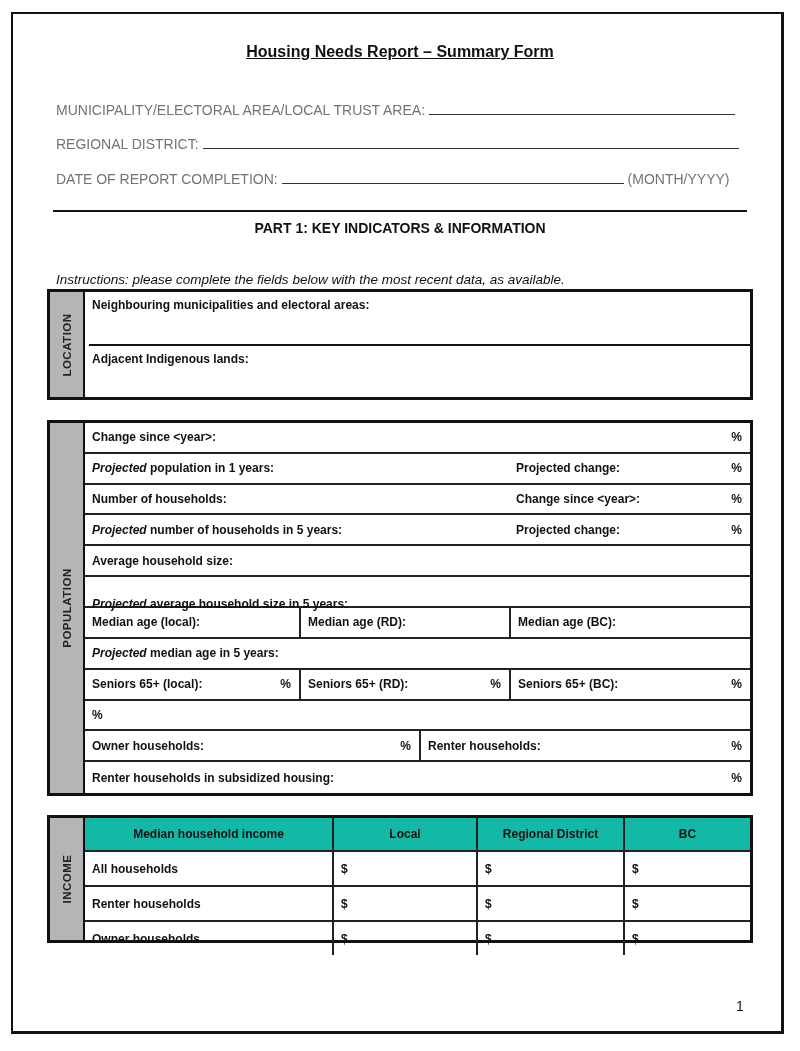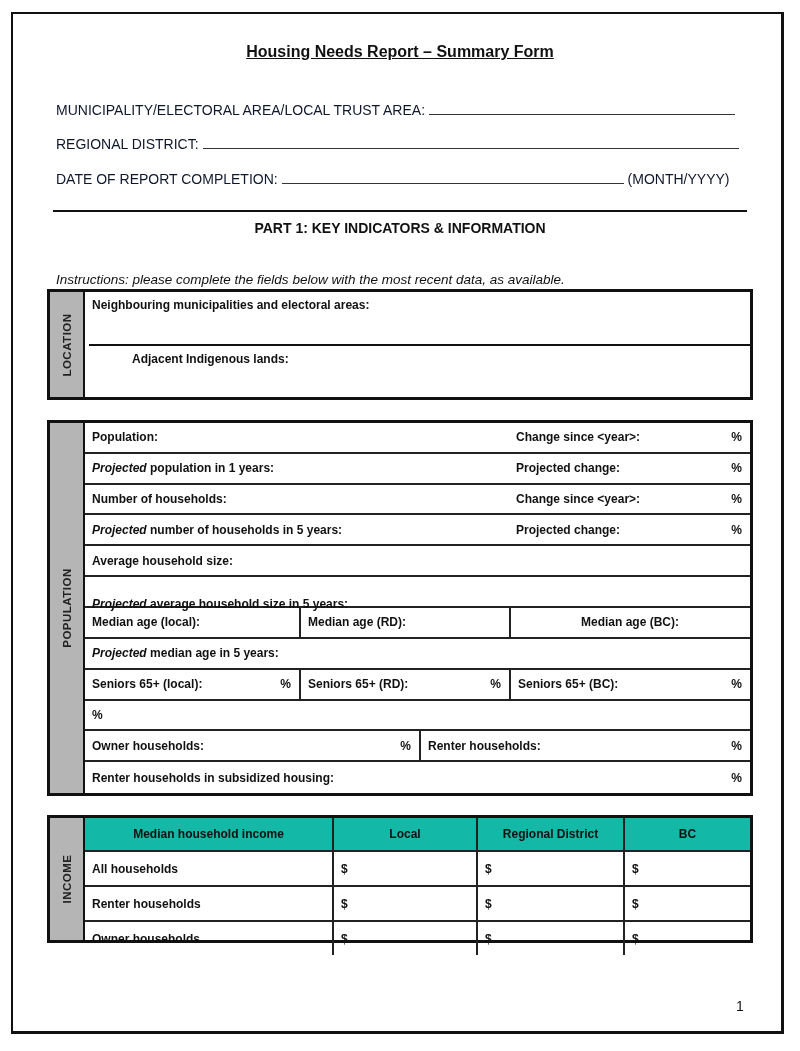--- a/index.html
+++ b/index.html
@@ -1,29 +1,29 @@
 <!DOCTYPE html>
 <html><head>
 <meta charset="utf-8">
 <style>
   html, body { margin: 0; padding: 0; background: #ffffff; }
   body { width: 800px; height: 1051px; position: relative; font-family: "Liberation Sans", sans-serif; color: #111; overflow: hidden; }
   .page-frame { position: absolute; left: 11px; top: 12px; width: 773px; height: 1022px; border: 2px solid #111; border-right-width: 3px; border-bottom-width: 3px; box-sizing: border-box; }
   .title { position: absolute; left: 0; width: 800px; top: 43px; text-align: center; font-size: 16px; font-weight: bold; }
   .title span { text-decoration: underline; }
-  .field-line { position: absolute; left: 56px; font-size: 14px; color: #0f172a; white-space: nowrap; }
+  .field-line { position: absolute; left: 56px; font-size: 14px; color: #737373; white-space: nowrap; }
   .field-line .blank { display: inline-block; border-bottom: 1px solid #333; height: 13px; vertical-align: baseline; margin-left: 4px; }
   .rule { position: absolute; left: 53px; width: 694px; top: 210px; height: 0; border-top: 2px solid #111; }
   .part-heading { position: absolute; top: 220px; left: 0; width: 800px; text-align: center; font-size: 14px; font-weight: bold; }
   .instructions { position: absolute; left: 56px; top: 272px; font-size: 13.5px; font-style: italic; }
   .section { position: absolute; left: 47px; width: 706px; border: 3px solid #111; box-sizing: border-box; display: flex; }
   .side { width: 33px; background: #b5b5b5; border-right: 2px solid #111; display: flex; align-items: center; justify-content: center; flex-shrink: 0; }
   .side span { transform: rotate(-90deg); font-weight: bold; font-size: 11.5px; letter-spacing: 0.5px; white-space: nowrap; color: #222; }
   .content { flex: 1; display: flex; flex-direction: column; }
-  .loc-block { flex: 1; padding: 6px 7px; font-size: 12px; font-weight: bold; margin-left: 40px; }
+  .loc-block { flex: 1; padding: 6px 7px; font-size: 12px; font-weight: bold; }
   .loc-block.first { border-bottom: 2px solid #111; margin-left: 4px; padding-left: 3px; }
   .row { display: flex; border-bottom: 2px solid #222; height: 31px; box-sizing: border-box; font-size: 12px; font-weight: bold; align-items: stretch; }
   .row:last-child { border-bottom: none; }
   .cell { display: flex; align-items: center; justify-content: space-between; padding: 0 8px 0 7px; box-sizing: border-box; }
   .cell + .cell { border-left: 2px solid #222; }
   .cell.nosep { border-left: none; }
   .it { font-style: italic; }
   table.income { border-collapse: collapse; width: 100%; font-size: 12px; font-weight: bold; }
   table.income th { background: #14b8a6; height: 30px; border-bottom: 2px solid #222; border-left: 2px solid #222; font-weight: bold; text-align: center; }
   table.income th:first-child, table.income td:first-child { border-left: none; }
@@ -63,23 +63,20 @@
     <div class="loc-block"><span>Adjacent Indigenous lands:</span></div>
   </div>
 </div>
 
 <div class="section" style="top:420px; height:376px;">
   <div class="side">
       <span>POPULATION</span>
     </div>
   <div class="content">
     <div class="row">
-      <div class="cell" style="width:424px;">
-          <span>Population:</span>
-        </div>
       <div class="cell nosep" style="flex:1;">
           <span>Change since &lt;year&gt;:</span>
           <span>%</span>
         </div>
     </div>
     <div class="row">
       <div class="cell" style="width:424px;">
           <span><span class="it">Projected</span> <span>population in 1 years:</span></span>
         </div>
       <div class="cell nosep" style="flex:1;">
@@ -115,21 +112,21 @@
           <span><span class="it">Projected</span> <span>average household size in 5 years:</span></span>
         </div>
     </div>
     <div class="row">
       <div class="cell" style="width:214px;">
           <span>Median age (local):</span>
         </div>
       <div class="cell" style="width:210px;">
           <span>Median age (RD):</span>
         </div>
-      <div class="cell" style="flex:1;justify-content:center;">
+      <div class="cell" style="flex:1;">
           <span>Median age (BC):</span>
         </div>
     </div>
     <div class="row">
       <div class="cell" style="flex:1;">
           <span><span class="it">Projected</span> <span>median age in 5 years:</span></span>
         </div>
     </div>
     <div class="row">
       <div class="cell" style="width:214px;">

